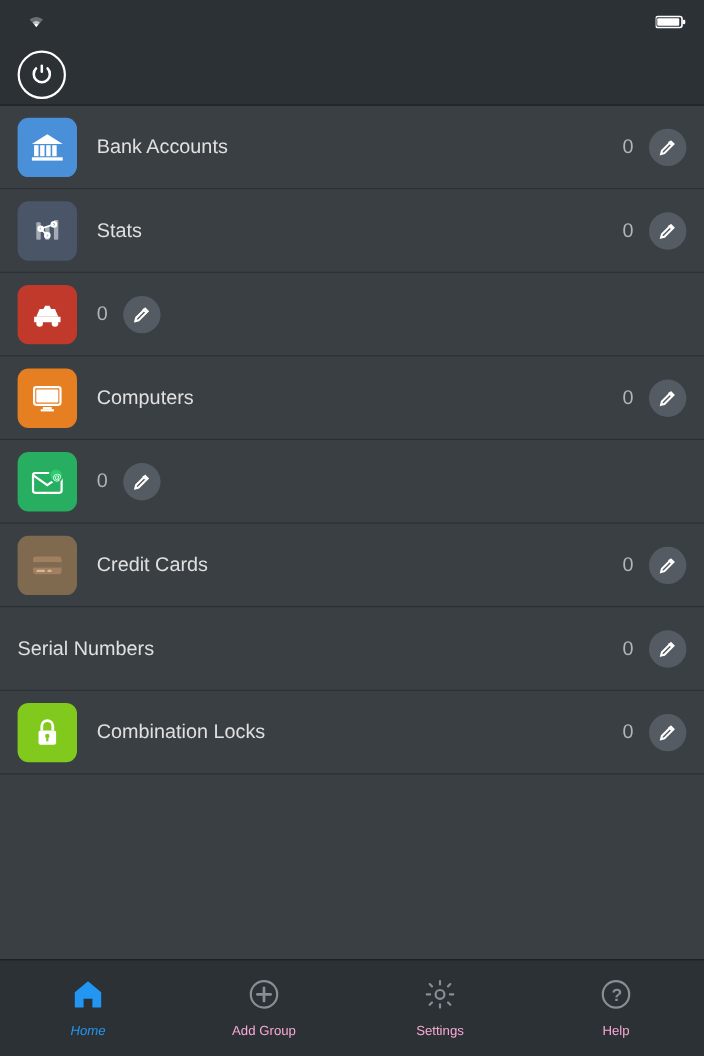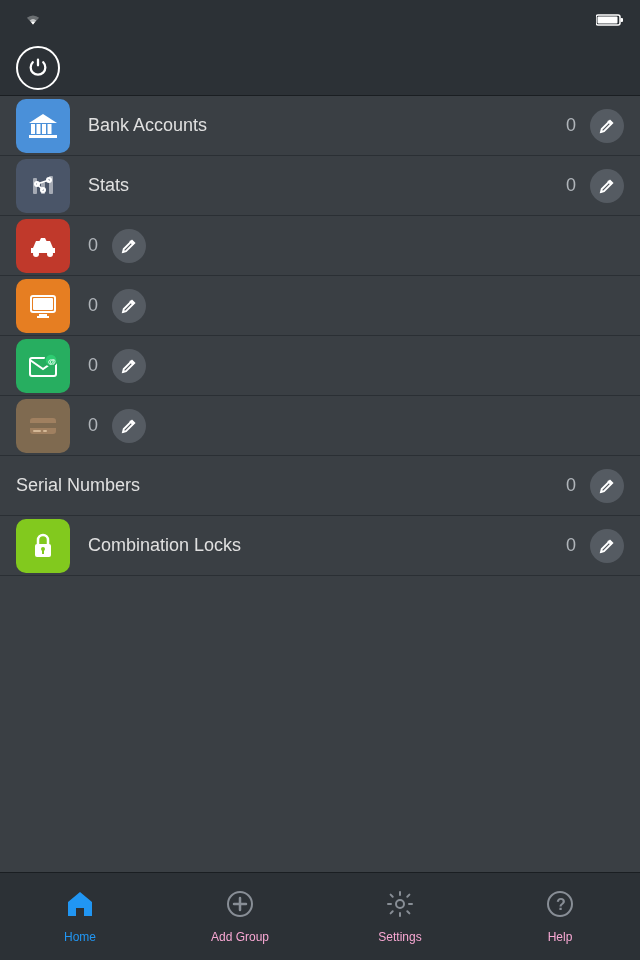--- a/index.html
+++ b/index.html
@@ -56,21 +56,21 @@
       font-size: 20px;
     }
 
     
     .list {
       background-color: #3a3f44;
     }
     .list-item {
       display: flex;
       align-items: center;
-      height: 60px;
+      height: 76px;
       padding: 0 16px;
       border-bottom: 1px solid #2a2f34;
       cursor: pointer;
     }
 
     .item-icon {
       width: 54px;
       height: 54px;
       border-radius: 10px;
       display: flex;
@@ -139,21 +139,21 @@
     }
     .tab-icon {
       font-size: 28px;
       color: #888e96;
     }
     .tab-icon.active { color: #2196f3; }
     .tab-label {
       font-size: 12px;
       color: #f9a8d4;
     }
-    .tab-label.active { color: #2196f3; }
+    .tab-label.active { color: #2196f3; font-style: italic; }
 
     
     .svg-icon { width: 32px; height: 32px; fill: white; }
     .svg-tab { width: 30px; height: 30px; }
   </style>
 </head>
 <body>
 
 <div class="status-bar">
   <div class="status-left">
@@ -251,20 +251,21 @@
     </div>
     <div class="list-item">
       <div class="item-icon icon-computers">
         <svg viewBox="0 0 32 32" fill="white" class="svg-icon">
           <rect x="4" y="6" width="24" height="16" rx="2" stroke="white" stroke-width="2" fill="none"></rect>
           <rect x="6" y="8" width="20" height="12" rx="1"></rect>
           <rect x="12" y="24" width="8" height="2"></rect>
           <rect x="10" y="26" width="12" height="2"></rect>
         </svg>
       </div>
+      <span class="item-label">Computers</span>
       <span class="item-count">0</span>
       <div class="item-edit">
         <svg viewBox="0 0 24 24" width="18" height="18" fill="none" stroke="white" stroke-width="2.5" stroke-linecap="round">
           <path d="M4 20l4-1 11-11-3-3L5 16 4 20z"></path>
           <path d="M14 6l3 3"></path>
         </svg>
       </div>
     </div>
     <div class="list-item">
       <div class="item-icon icon-email">
@@ -285,20 +286,21 @@
     </div>
     <div class="list-item">
       <div class="item-icon icon-credit">
         <svg viewBox="0 0 32 32" fill="white" class="svg-icon">
           <rect x="3" y="8" width="26" height="16" rx="3" fill="#a08060"></rect>
           <rect x="3" y="13" width="26" height="5" fill="#7f6a50"></rect>
           <rect x="6" y="20" width="8" height="2" rx="1" fill="#d4b896"></rect>
           <rect x="16" y="20" width="4" height="2" rx="1" fill="#d4b896"></rect>
         </svg>
       </div>
+      <span class="item-label">Credit Cards</span>
       <span class="item-count">0</span>
       <div class="item-edit">
         <svg viewBox="0 0 24 24" width="18" height="18" fill="none" stroke="white" stroke-width="2.5" stroke-linecap="round">
           <path d="M4 20l4-1 11-11-3-3L5 16 4 20z"></path>
           <path d="M14 6l3 3"></path>
         </svg>
       </div>
     </div>
     <div class="list-item">
       <span class="item-label">Serial Numbers</span>

